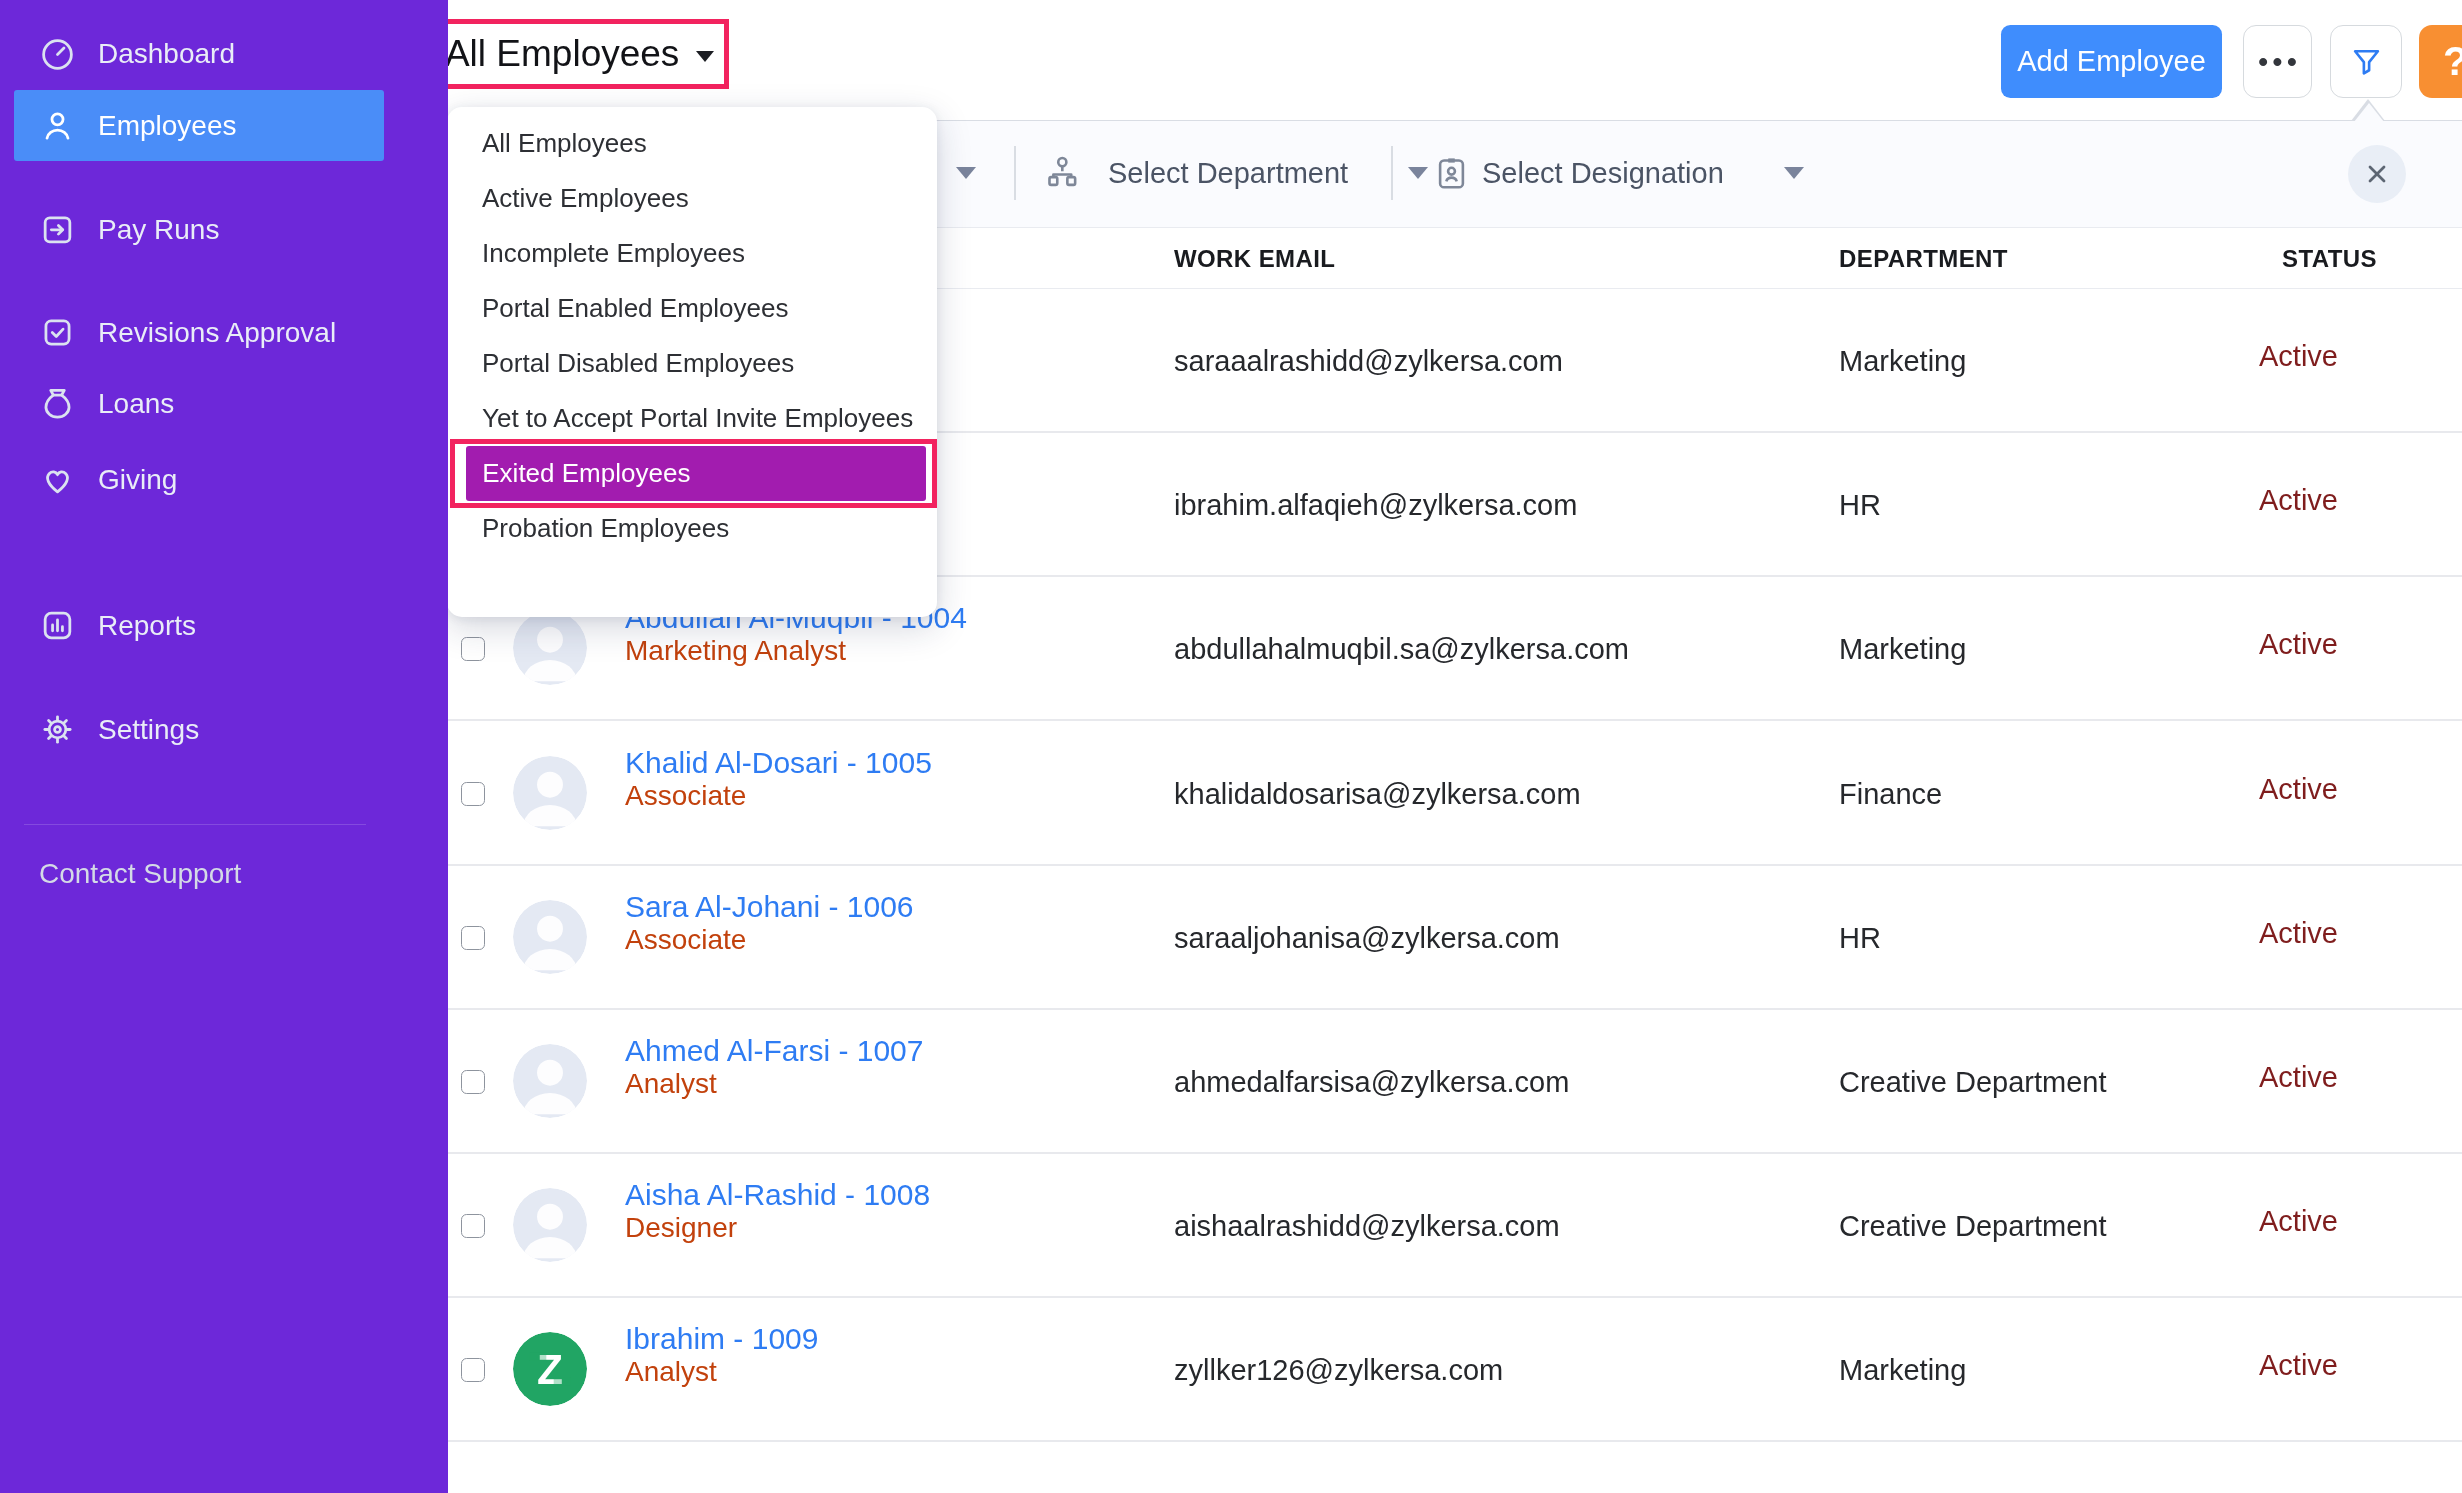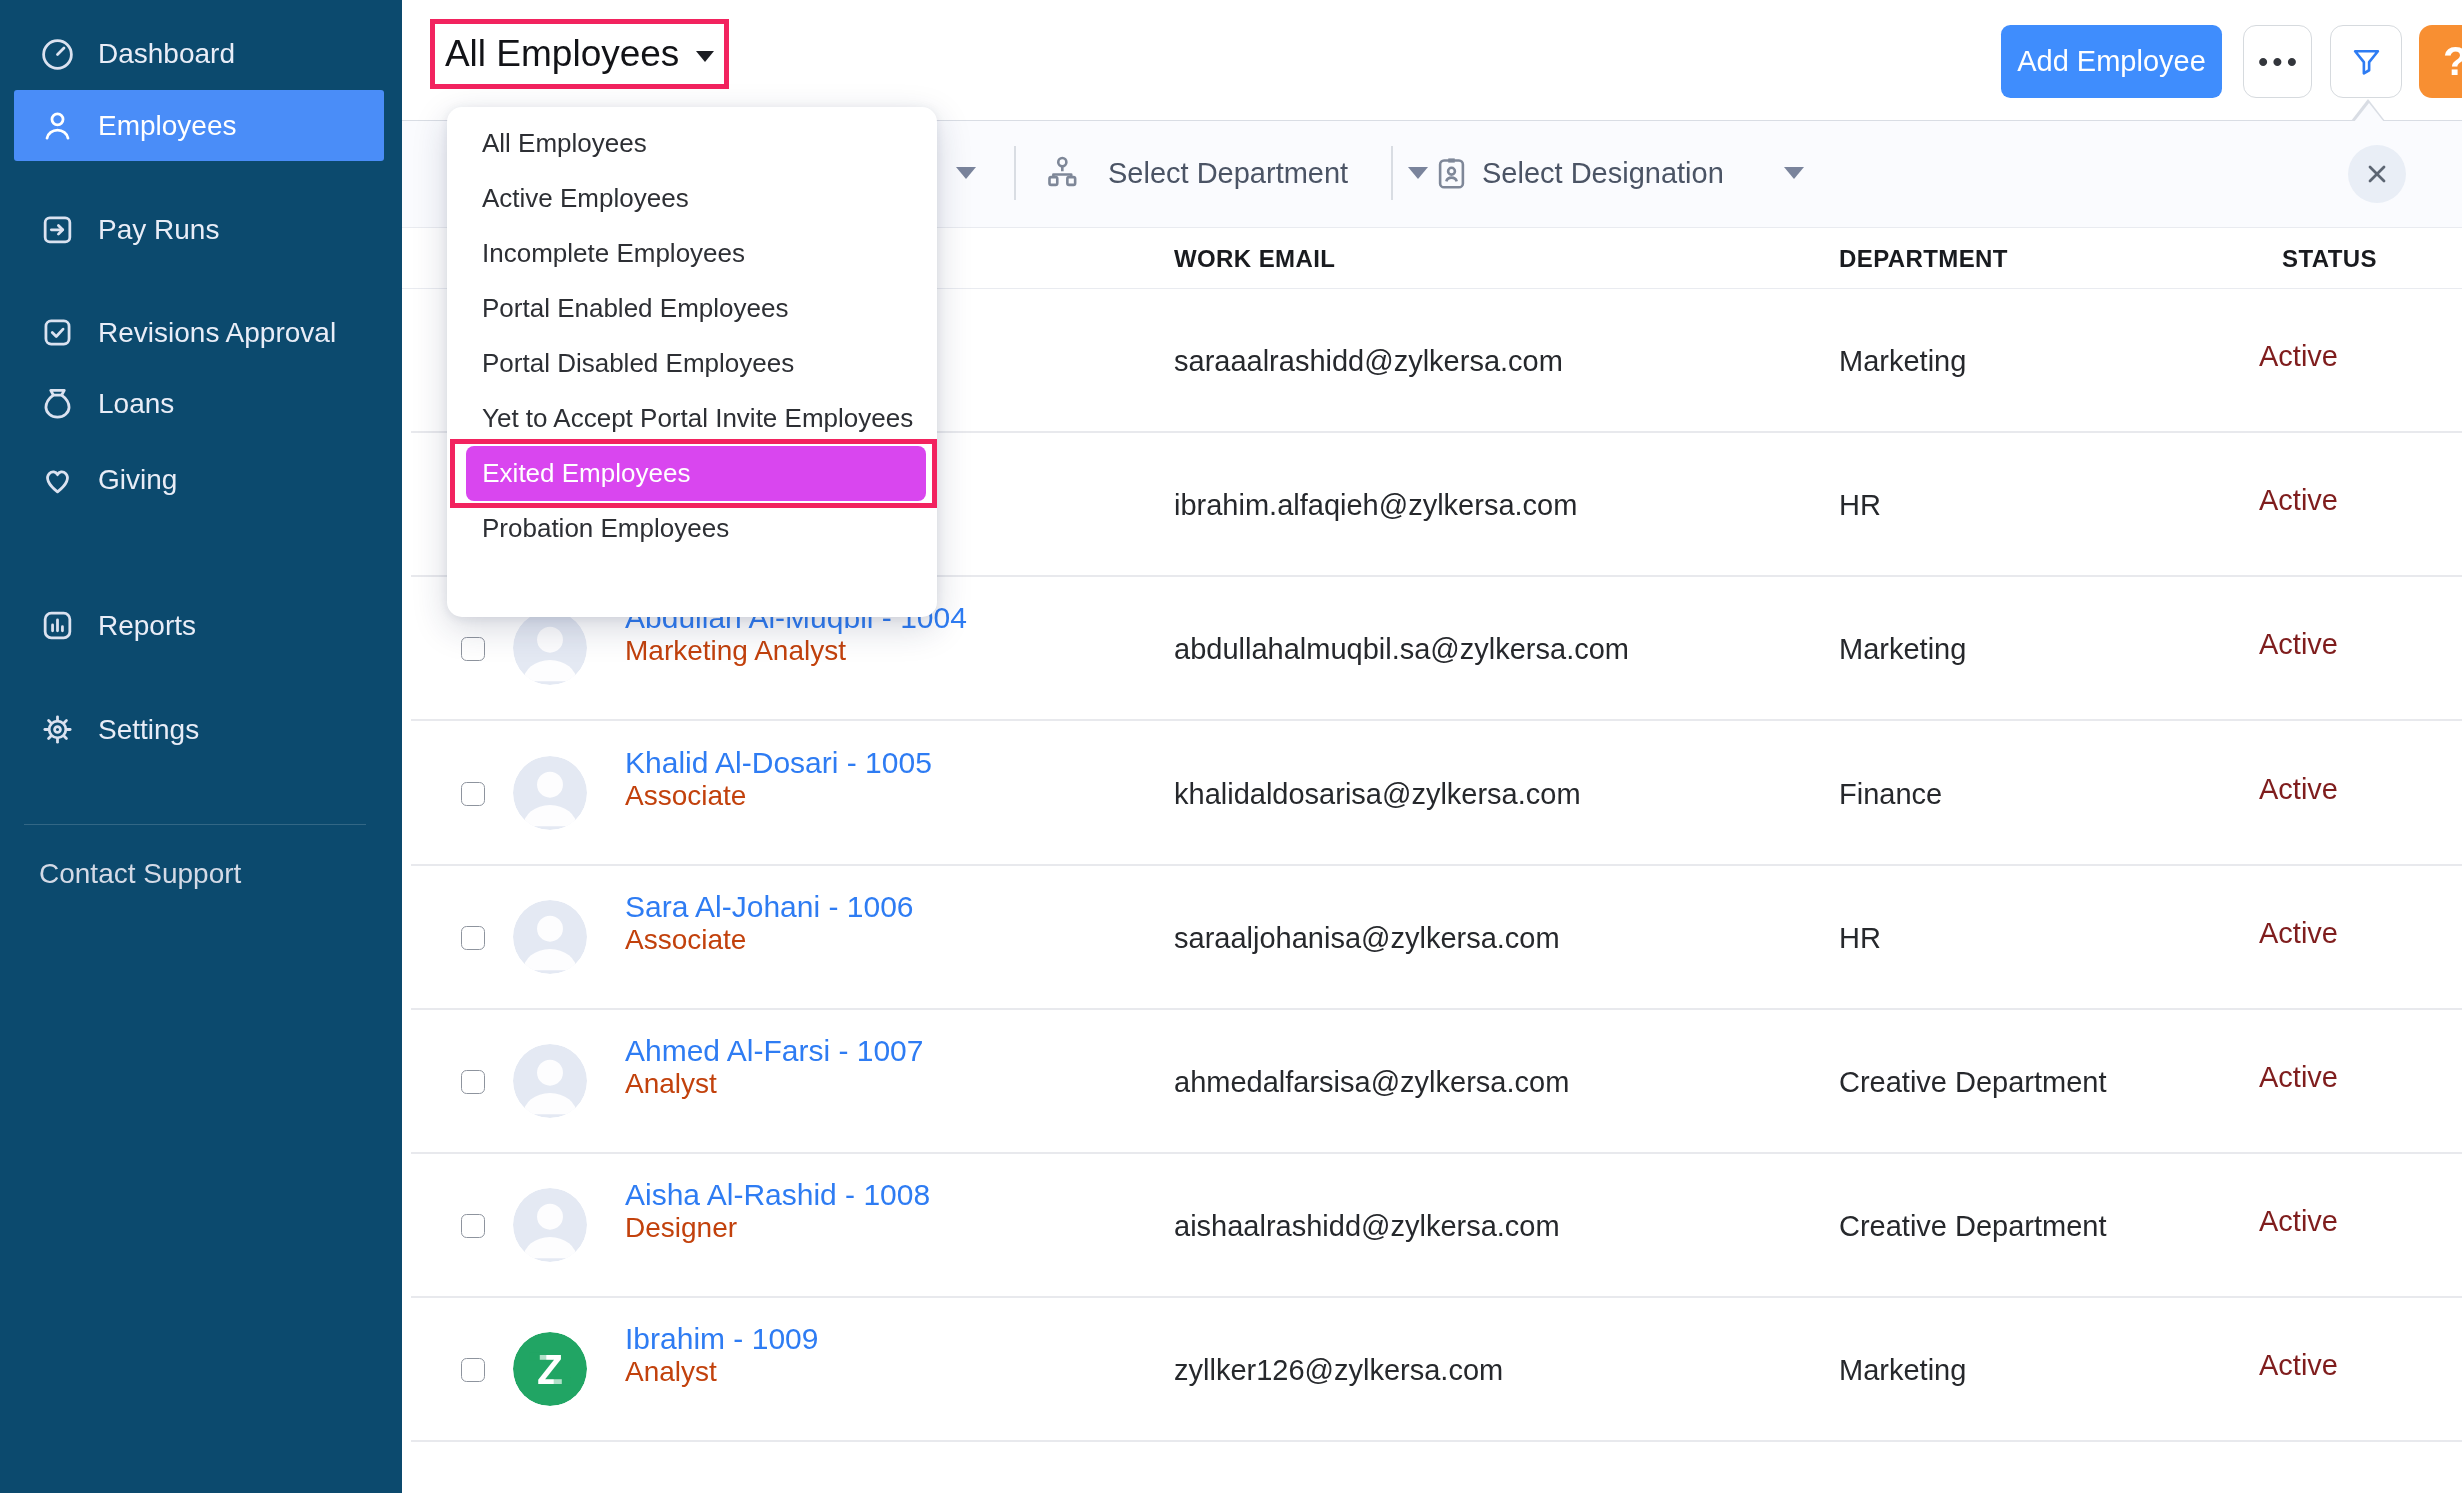--- a/index.html
+++ b/index.html
@@ -2,21 +2,21 @@
 <html style="font-size:15px"><head>
 <meta charset="utf-8">
 <style>
   * { margin:0; padding:0; box-sizing:border-box; }
   html,body { width:2462px; height:1493px; }
   body { position:relative; overflow:hidden; background:#fff;
          font-family:"Liberation Sans","DejaVu Sans",sans-serif; color:#222; }
   .abs { position:absolute; }
 
   
-  #sidebar { left:0; top:0; width:402px; height:1493px; background:#0c4a6e; z-index:30; }
+  #sidebar { left:0; top:0; width:448px; height:1493px; background:#6d28d9; z-index:30; }
   .side-item { left:0; width:402px; height:71px; display:flex; align-items:center;
                color:#e9edf7; font-size:28px; cursor:pointer; }
   .side-item .ico { width:37px; height:37px; margin-left:39px; margin-right:22px; flex:none;
                     display:flex; align-items:center; justify-content:center; color:#dbe2f0; }
   .side-item.active { left:14px; width:370px; background:#4a8df8; border-radius:3px; color:#fff; }
   .side-item.active .ico { margin-left:25px; color:#fff; }
   .side-divider { left:24px; width:342px; height:0.9px; background:rgba(255,255,255,0.16); }
   .support { color:#d4dae6; font-size:28px; left:0; width:402px; height:71px;
              display:flex; align-items:center; padding-left:39px; cursor:pointer; }
 
@@ -75,21 +75,21 @@
   .email { left:772px; top:56px; font-size:29px; color:#26282c; }
   .dept  { left:1437px; top:56px; font-size:29px; color:#26282c; }
   .stat  { left:1857px; top:51px; font-size:29px; color:#7f1d1d; }
 
   
   .menu { left:45px; top:107px; width:490px; height:510px; background:#fff; border-radius:15px;
           box-shadow:0 11px 35px rgba(25,39,80,0.18), 0 1.9px 9.3px rgba(25,39,80,0.08);
           padding-top:9.3px; z-index:20; }
   .menu-item { height:55px; display:flex; align-items:center; padding-left:35px;
                font-size:26px; color:#2d2f34; cursor:pointer; white-space:nowrap; }
-  .menu-item.sel { background:#d946ef; color:#fff; margin:0 11px 0 18.6px; border-radius:8px;
+  .menu-item.sel { background:#a21caf; color:#fff; margin:0 11px 0 18.6px; border-radius:3px;
                    padding-left:16.7px; }
   .annot-exited { left:48px; top:439px; width:487px; height:69px; border:5.6px solid #f2235f;
                   z-index:21; pointer-events:none; }
 </style>
 </head>
 <body>
 
 <div id="sidebar" class="abs">
 
   <div class="side-item abs" style="top:18.6px">

